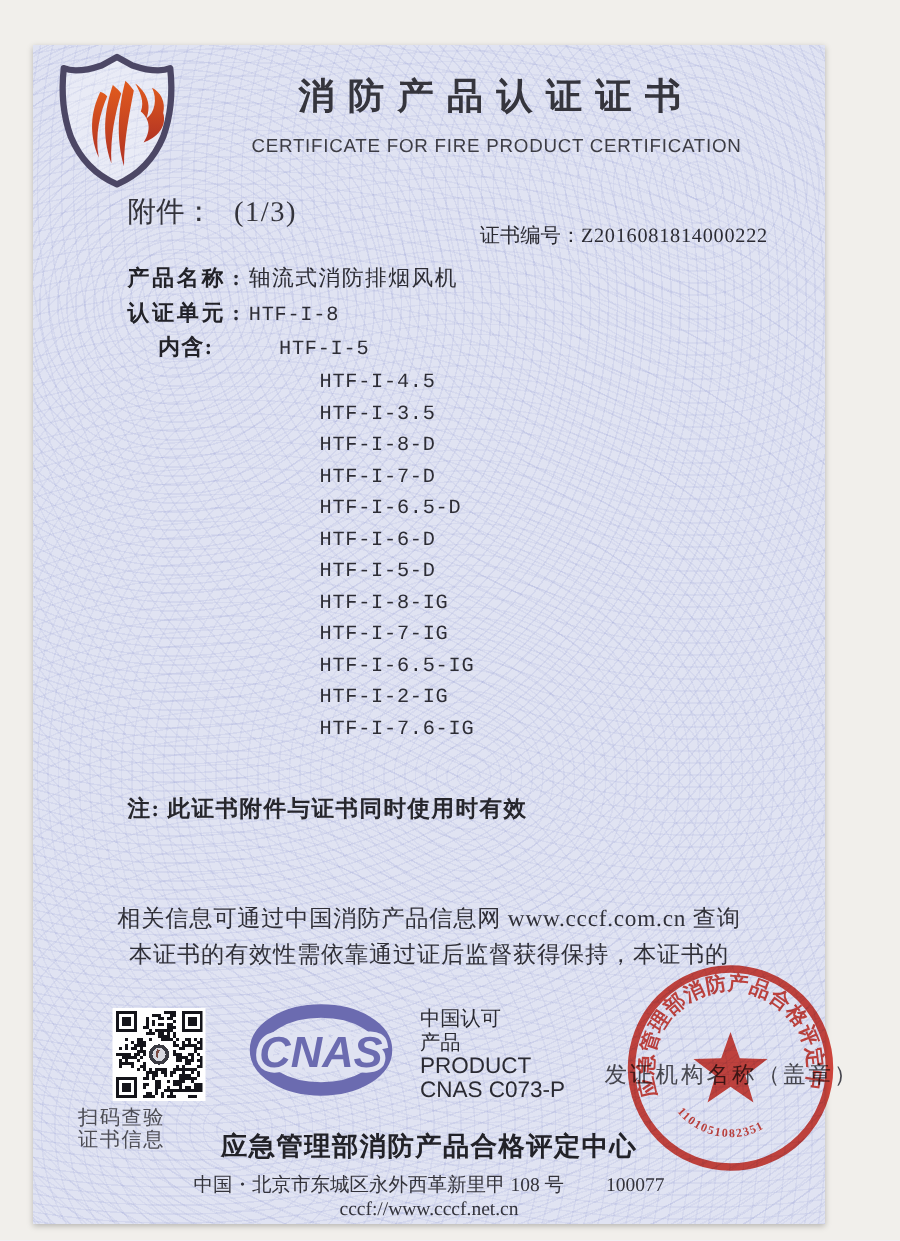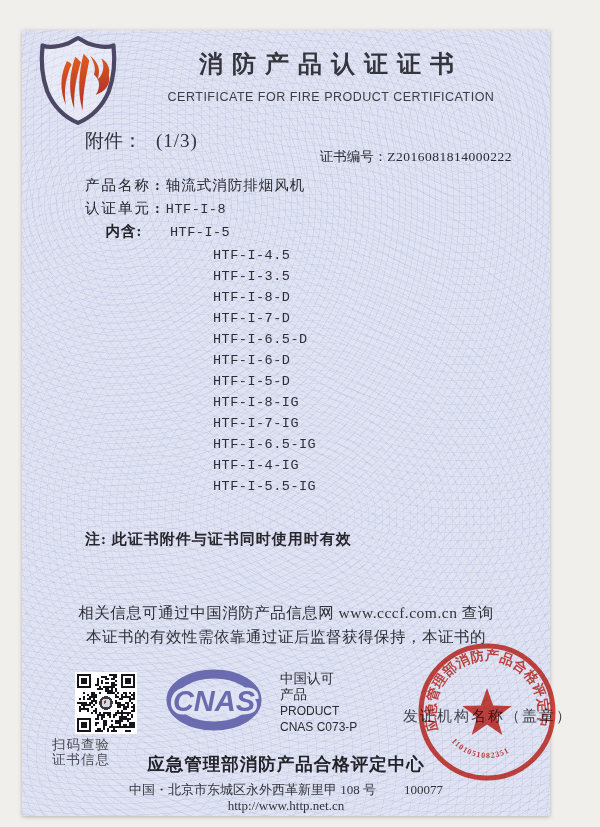--- a/index.html
+++ b/index.html
@@ -25,39 +25,39 @@
   .logo { position:absolute; left:14px; top:2px; width:84px; height:96px; }
   .header-text { position:absolute; left:100px; right:10px; top:18px; text-align:center; }
   .title { font-size:24px; font-weight:600; letter-spacing:9px; color:#35353d; white-space:nowrap; }
   .subtitle { margin-top:10px; font-family:"Liberation Sans","DejaVu Sans",sans-serif;
               font-size:12.5px; letter-spacing:.5px; color:#3c3c44; white-space:nowrap; }
   .attachment { position:absolute; left:63px; top:98px; font-size:19px; color:#33333b; }
   .attachment .pg { margin-left:14px; letter-spacing:1px; }
   .certno { position:absolute; right:38px; top:118px; font-size:13.5px; color:#2b2b33; }
   .certno .val { letter-spacing:.5px; }
   .frow { position:absolute; left:63px; font-size:14.5px; white-space:nowrap; }
-  .flabel { font-weight:normal; letter-spacing:2px; color:#222228; }
+  .flabel { font-weight:bold; letter-spacing:2px; color:#222228; }
   .fcolon { font-weight:bold; padding:0 6px 0 4px; }
   .fvalue { letter-spacing:1px; }
   .mono { font-family:"Liberation Mono","DejaVu Sans Mono",monospace; font-size:13.5px; letter-spacing:.5px; }
   .contains-row { position:absolute; left:63px; top:192px; font-size:14.5px; }
   .contains-label { display:inline-block; width:78px; text-align:center; font-weight:bold; letter-spacing:1px; color:#222228; }
-  .contains-val { margin-left:7px; }
+  .contains-val { margin-left:23px; }
   .model-list { position:absolute; left:148px; top:215px;margin-left:43px; }
   .model-list div { height:21px; line-height:21px; }
   .note { position:absolute; left:63px; top:500px; font-size:15px; font-weight:bold; letter-spacing:1px; color:#26262c;text-align:center; }
   .validity { position:absolute; left:0; right:0; top:571px; text-align:center;
               font-size:15.5px; line-height:24px; color:#303038; letter-spacing:.5px; }
   .qr { position:absolute; left:53px; top:642px; width:62px; height:62px; background:#fff; padding:2px; }
   .qr svg { width:100%; height:100%; display:block; }
   .qr-caption { position:absolute; left:30px; top:707px; width:108px; text-align:left;
                 font-size:13.5px; line-height:15px; color:#4c4c54; letter-spacing:1px; }
   .cnas { position:absolute; left:143px; top:639px; width:98px; height:62px; }
   .accred { position:absolute; left:258px; top:641px; font-size:13.5px; line-height:16px; color:#2a2a32; }
-  .accred .lat { font-family:"Liberation Sans","DejaVu Sans",sans-serif; font-size:12px; }
+  .accred .lat { font-family:"Liberation Sans","DejaVu Sans",sans-serif; font-size:15px; }
   .issuer { position:absolute; left:381px; top:677px; font-size:15px; letter-spacing:2px;
             color:#46464e; z-index:1; white-space:nowrap; }
   .stamp { position:absolute; left:393px; top:610px; width:144px; height:144px; z-index:2;
            mix-blend-mode:multiply; opacity:.92; }
   .orgname { position:absolute; left:0; right:0; top:722px; text-align:center;
              font-size:17.5px; font-weight:bold; letter-spacing:1px; color:#222228; }
   .address { position:absolute; left:0; right:0; top:751px; text-align:center; font-size:13px; color:#33333b; }
   .address .zip { margin-left:28px; }
   .website { position:absolute; left:0; right:0; top:768px; text-align:center; font-size:13px; color:#33333b; }
 </style>
@@ -109,22 +109,22 @@
     <div>HTF-I-4.5</div>
     <div>HTF-I-3.5</div>
     <div>HTF-I-8-D</div>
     <div>HTF-I-7-D</div>
     <div>HTF-I-6.5-D</div>
     <div>HTF-I-6-D</div>
     <div>HTF-I-5-D</div>
     <div>HTF-I-8-IG</div>
     <div>HTF-I-7-IG</div>
     <div>HTF-I-6.5-IG</div>
-    <div>HTF-I-4-IG</div>
-    <div>HTF-I-5.5-IG</div>
+    <div>HTF-I-2-IG</div>
+    <div>HTF-I-7.6-IG</div>
   </div>
 
   <div class="note">注: 此证书附件与证书同时使用时有效</div>
 
   <div class="validity">
     <div>相关信息可通过中国消防产品信息网 www.cccf.com.cn 查询</div>
     <div>本证书的有效性需依靠通过证后监督获得保持，本证书的</div>
   </div>
 
   <div class="qr">
@@ -177,15 +177,15 @@
     </text>
     <text font-size="8" fill="#d6392f" font-weight="bold" letter-spacing="1">
       <textPath href="#arcBot" startOffset="4">1101051082351</textPath>
     </text>
   </svg>
 
   <div class="orgname">应急管理部消防产品合格评定中心</div>
   <div class="address">
     <span>中国・北京市东城区永外西革新里甲 108 号</span><span class="zip">100077</span>
   </div>
-  <div class="website">http://www.http.net.cn</div>
+  <div class="website">cccf://www.cccf.net.cn</div>
 
 </div>
 
 </body></html>

